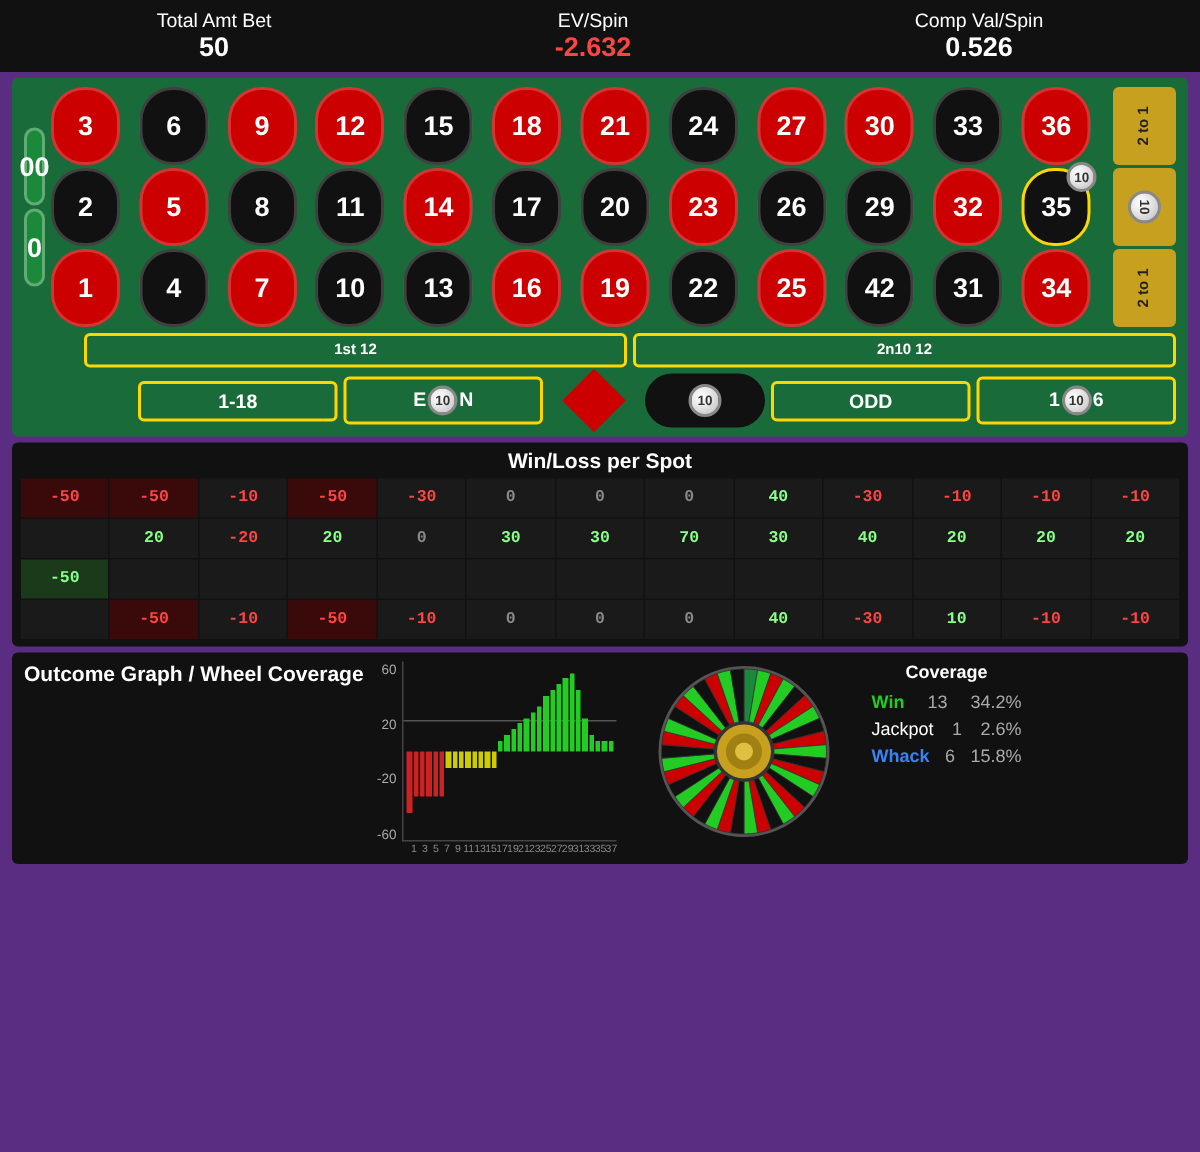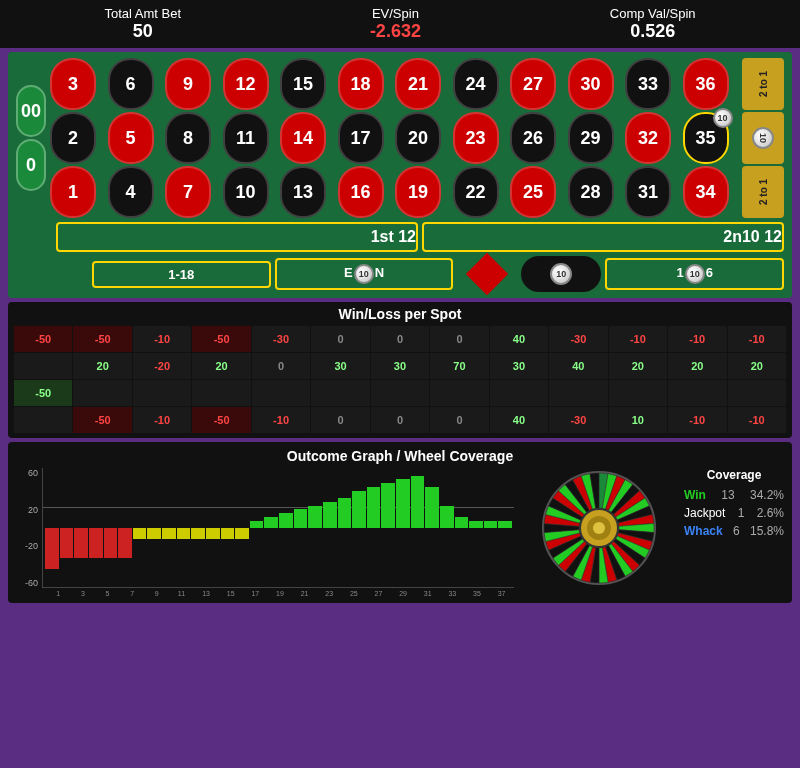--- a/index.html
+++ b/index.html
@@ -49,21 +49,21 @@
     }
 
     .zero-col {
       display: flex;
       flex-direction: column;
       gap: 2px;
       margin-right: 2px;
     }
 
     .zero-cell {
-      width: 30px;
+      width: 14px;
       height: 52px;
       border-radius: 20px;
       display: flex;
       align-items: center;
       justify-content: center;
       font-size: 18px;
       font-weight: bold;
       color: white;
       border: 2px solid rgba(255,255,255,0.3);
     }
@@ -233,24 +233,24 @@
       display: flex;
       gap: 4px;
       margin-top: 4px;
       margin-left: 40px;
     }
     .dozen-box {
       flex: 1;
       border: 2px solid #ffd700;
       border-radius: 4px;
       color: white;
-      font-size: 16px;
+      font-size: 10px;
       font-weight: bold;
       padding: 4px 0;
-      text-align: right;
+      text-align: center;
       background: transparent;
       position: relative;
     }
 
     
     .wl-section {
       background: #111;
       margin: 4px 8px;
       border-radius: 4px;
       padding: 4px 6px;
@@ -265,20 +265,21 @@
 
     .wl-table-body {
       display: flex;
       flex-direction: column;
     }
     .wl-row-actual {
       display: grid;
       grid-template-columns: repeat(13, 1fr);
       gap: 1px;
       margin-bottom: 1px;
+      font-family: Liberation Mono, monospace;
     }
     .wl-cell-actual {
       height: 26px;
       display: flex;
       align-items: center;
       justify-content: center;
       font-size: 11px;
       font-weight: bold;
       background: #1a1a1a;
     }
@@ -295,21 +296,20 @@
       margin-top: 2px;
     }
 
     
     .graph-section {
       background: #111;
       margin: 4px 8px;
       border-radius: 4px;
       padding: 6px 8px;
       display: flex;
-      flex-direction: column;
     }
     .graph-title {
       color: white;
       text-align: center;
       font-size: 14px;
       font-weight: bold;
       margin-bottom: 4px;
     }
     .graph-content {
       display: flex;
@@ -407,21 +407,21 @@
         <div class="num-cell black" style="border: 2px solid rgb(255, 215, 0);">35<div class="chip-overlay">10</div></div>
         <div class="num-cell red">1</div>
         <div class="num-cell black">4</div>
         <div class="num-cell red">7</div>
         <div class="num-cell black">10</div>
         <div class="num-cell black">13</div>
         <div class="num-cell red">16</div>
         <div class="num-cell red">19</div>
         <div class="num-cell black">22</div>
         <div class="num-cell red">25</div>
-        <div class="num-cell black">28</div>
+        <div class="num-cell black">42</div>
         <div class="num-cell black">31</div>
         <div class="num-cell red">34</div>
       </div>
 
     <div class="right-col">
       <div class="payout-cell">
           <span>2 to 1</span>
         </div>
       <div class="payout-cell" style="position:relative;">
         <div class="chip-overlay-payout">10</div>
@@ -444,20 +444,21 @@
     <div class="label-box wide">1-18</div>
     <div class="label-box wide">
       E<span class="chip-in-label">10</span>N
     </div>
     <div class="diamond-cell">
       <div class="diamond-shape"></div>
     </div>
     <div class="oval-cell">
       <span class="chip-in-label">10</span>
     </div>
+    <div class="label-box wide">ODD</div>
     <div class="label-box wide">
       1<span class="chip-in-label">10</span>6
     </div>
   </div>
 </div>
 
 <div class="wl-section">
   <div class="wl-title">Win/Loss per Spot</div>
   <div class="wl-table-body" id="wl-table">
   <div class="wl-row-actual">

